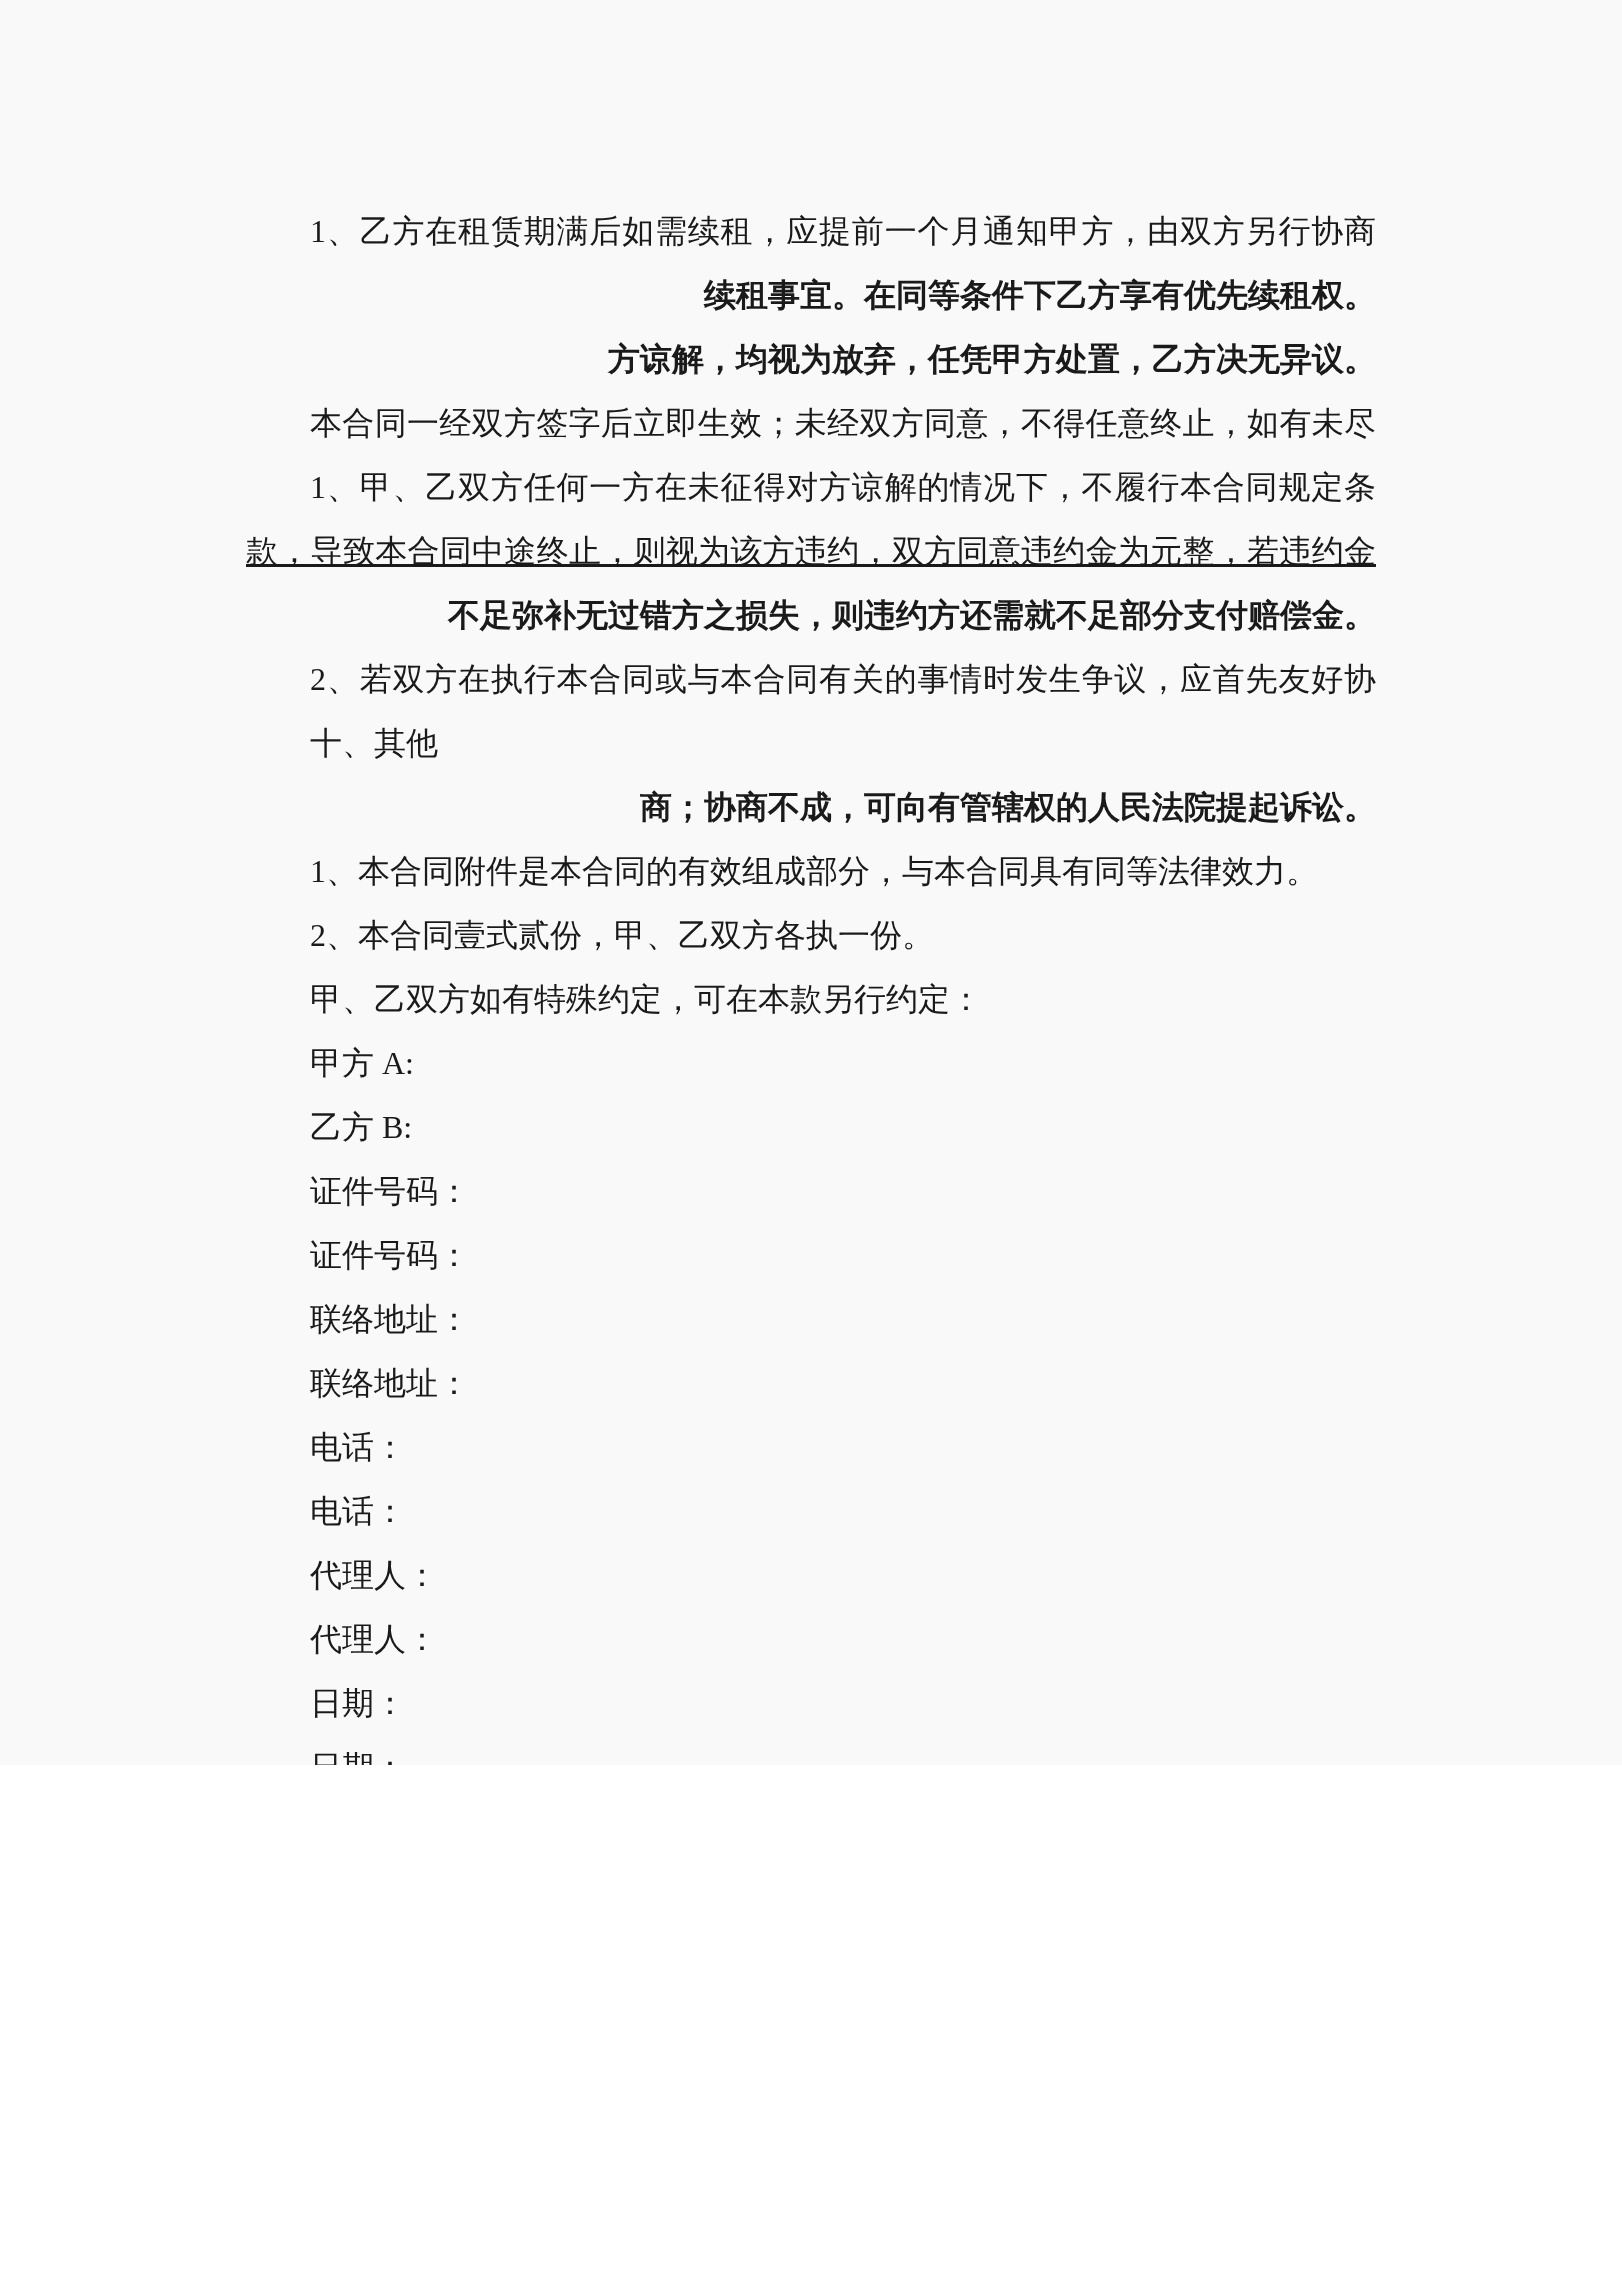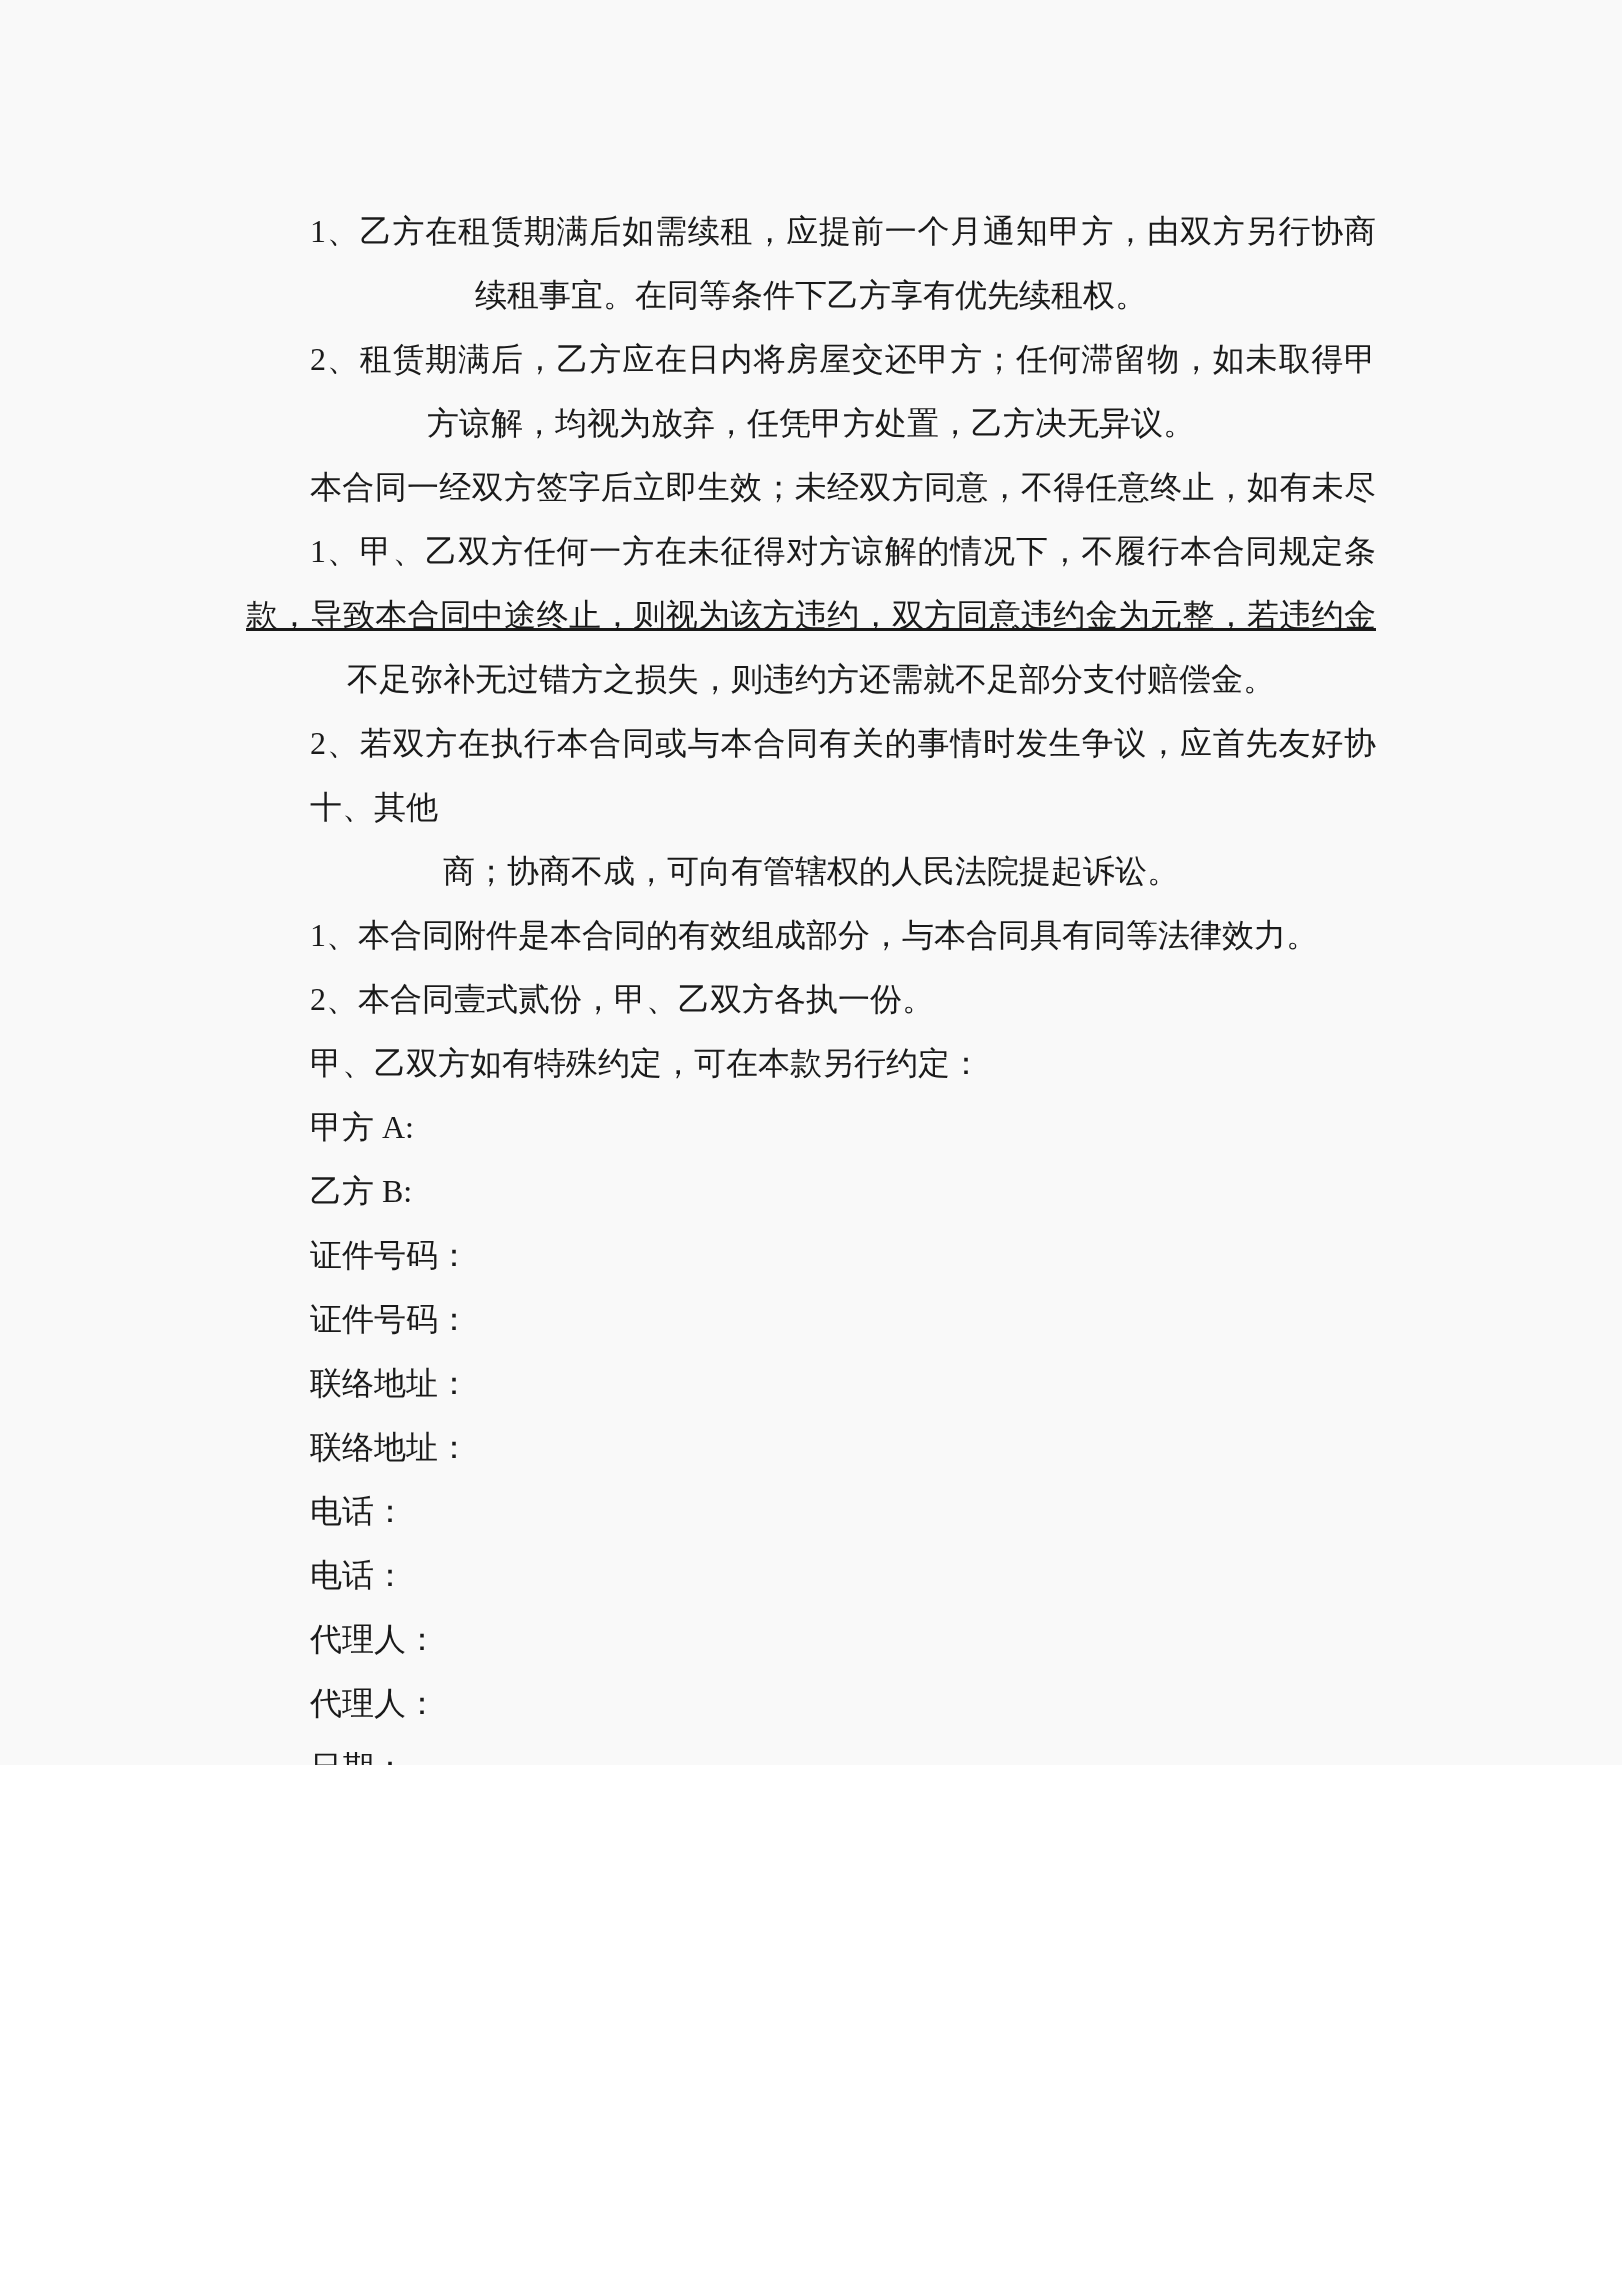--- a/index.html
+++ b/index.html
@@ -39,36 +39,36 @@
     text-align-last: justify;
   }
   
   .line.middle {
     text-align: justify;
     text-align-last: justify;
     text-decoration: underline;
   }
   
   .line.last {
-    text-align: center;
+    text-align: right;
+    font-weight: bold;
   }
   
   .line.single {
     text-indent: 2em;
     text-align: left;
   }
 </style>
 </head>
 <body>
 
 <div class="page">
   <div class="doc" id="doc">
       <div class="line first">1、乙方在租赁期满后如需续租，应提前一个月通知甲方，由双方另行协商</div>
       <div class="line last">续租事宜。在同等条件下乙方享有优先续租权。</div>
-      <div class="line first">2、租赁期满后，乙方应在日内将房屋交还甲方；任何滞留物，如未取得甲</div>
       <div class="line last">方谅解，均视为放弃，任凭甲方处置，乙方决无异议。</div>
       <div class="line first">本合同一经双方签字后立即生效；未经双方同意，不得任意终止，如有未尽</div>
       <div class="line first">1、甲、乙双方任何一方在未征得对方谅解的情况下，不履行本合同规定条</div>
       <div class="line middle">款，导致本合同中途终止，则视为该方违约，双方同意违约金为元整，若违约金</div>
       <div class="line last">不足弥补无过错方之损失，则违约方还需就不足部分支付赔偿金。</div>
       <div class="line first">2、若双方在执行本合同或与本合同有关的事情时发生争议，应首先友好协</div>
       <div class="line single">十、其他</div>
       <div class="line last">商；协商不成，可向有管辖权的人民法院提起诉讼。</div>
       <div class="line single">1、本合同附件是本合同的有效组成部分，与本合同具有同等法律效力。</div>
       <div class="line single">2、本合同壹式贰份，甲、乙双方各执一份。</div>

